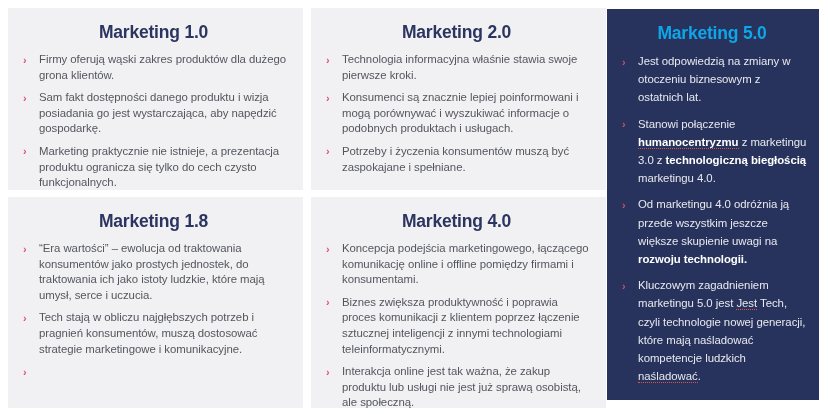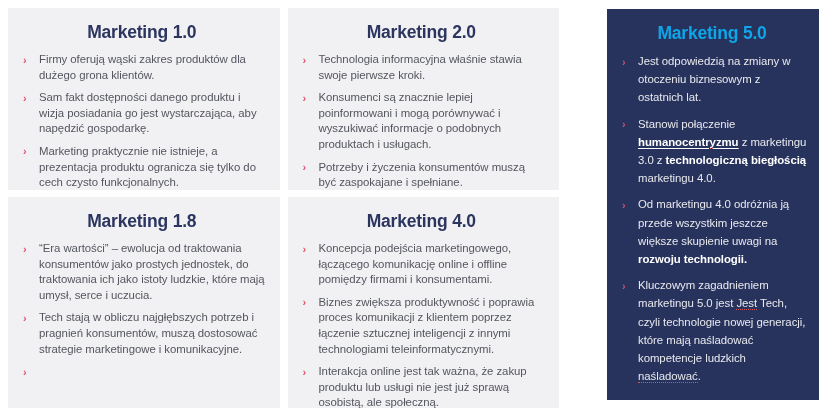--- a/index.html
+++ b/index.html
@@ -11,21 +11,21 @@
   }
   .board{
     position:relative;
     width:828px;height:414px;
     box-sizing:border-box;
   }
   
   .grid{
     position:absolute;
     left:8px;top:8px;
-    width:551px;height:400px;
+    width:598px;height:400px;
     display:grid;
     grid-template-columns:1fr 1fr;
     grid-template-rows:182px 211px;
     column-gap:8px;
     row-gap:7px;
   }
   .card{
     background:#f1f1f3;
     box-sizing:border-box;
     padding:10px 14px 8px 10px;
@@ -80,21 +80,21 @@
     color:#e8e9ee;
     font-size:11.4px;
     line-height:18.2px;
     margin-bottom:8px;
   }
   .dark-card .chev{
     color:#c9536e;
     line-height:18.2px;
   }
   b{font-weight:bold;color:#ffffff;}
-  .ul{ text-decoration:underline; text-underline-offset:2px;margin-top:12px;}
+  .ul{ text-underline-offset:2px;margin-top:12px;}
   .sq{
     border-bottom:1.5px dotted #d9534f;
     padding-bottom:0px;
   }
 </style>
 </head>
 <body>
 
 <div class="board">
 

